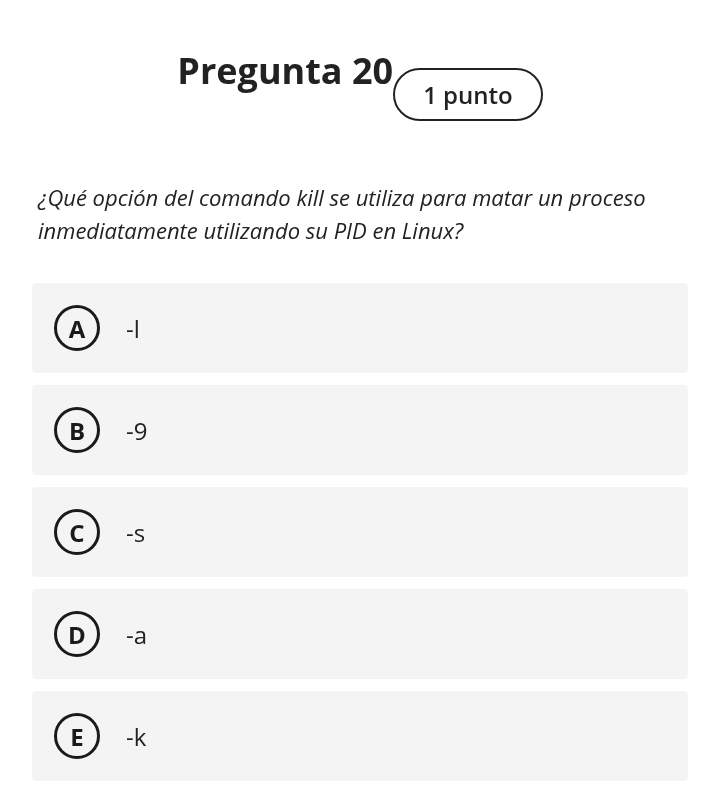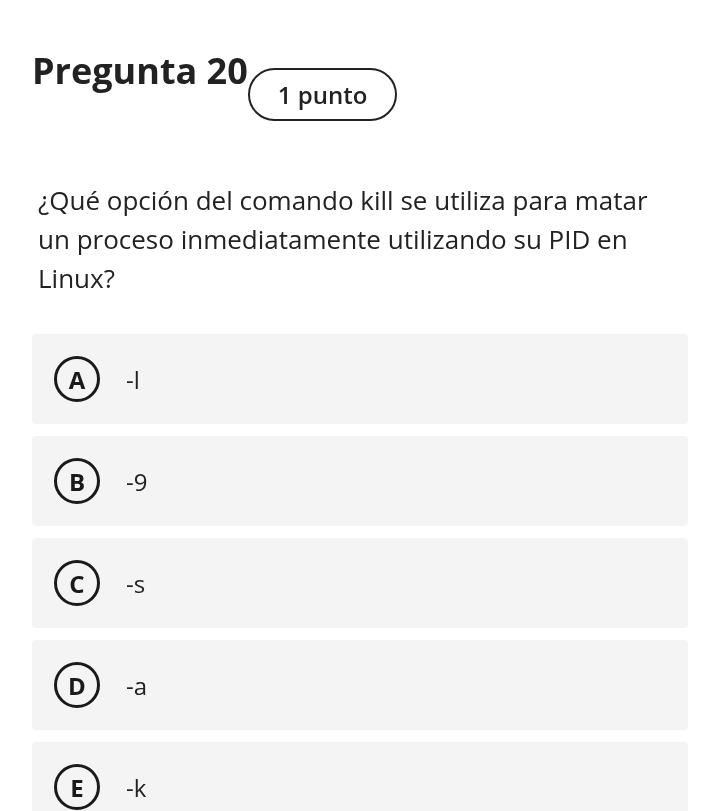--- a/index.html
+++ b/index.html
@@ -5,44 +5,45 @@
   * { box-sizing: border-box; margin: 0; padding: 0; }
   body {
     font-family: "Open Sans", "Segoe UI", Roboto, Arial, sans-serif;
     background: #fff;
     color: #1a1a1a;
     width: 720px;
     padding: 20px 32px 32px 32px;
   }
   .header {
     display: flex;
-    justify-content: flex-start;
+    justify-content: center;
     align-items: center;
     margin-bottom: 60px;
   }
   .q-title {
     font-size: 36px;
     font-weight: 700;
     color: #222;
   }
   .points-pill {
     border: 2px solid #222;
     border-radius: 999px;
     padding: 8px 28px;
     font-size: 24px;
     font-weight: 600;
     color: #222;
     margin-top: 48px;
   }
   .question-text {
-    font-size: 26px;
+    font-size: 22px;
     line-height: 1.5;
     color: #222;
     margin-bottom: 36px;
     padding: 0 6px;
+    font-style: italic;
   }
   .options {
     display: flex;
     flex-direction: column;
     gap: 12px;
   }
   .option {
     background: #f4f4f4;
     border-radius: 4px;
     padding: 22px 22px;

